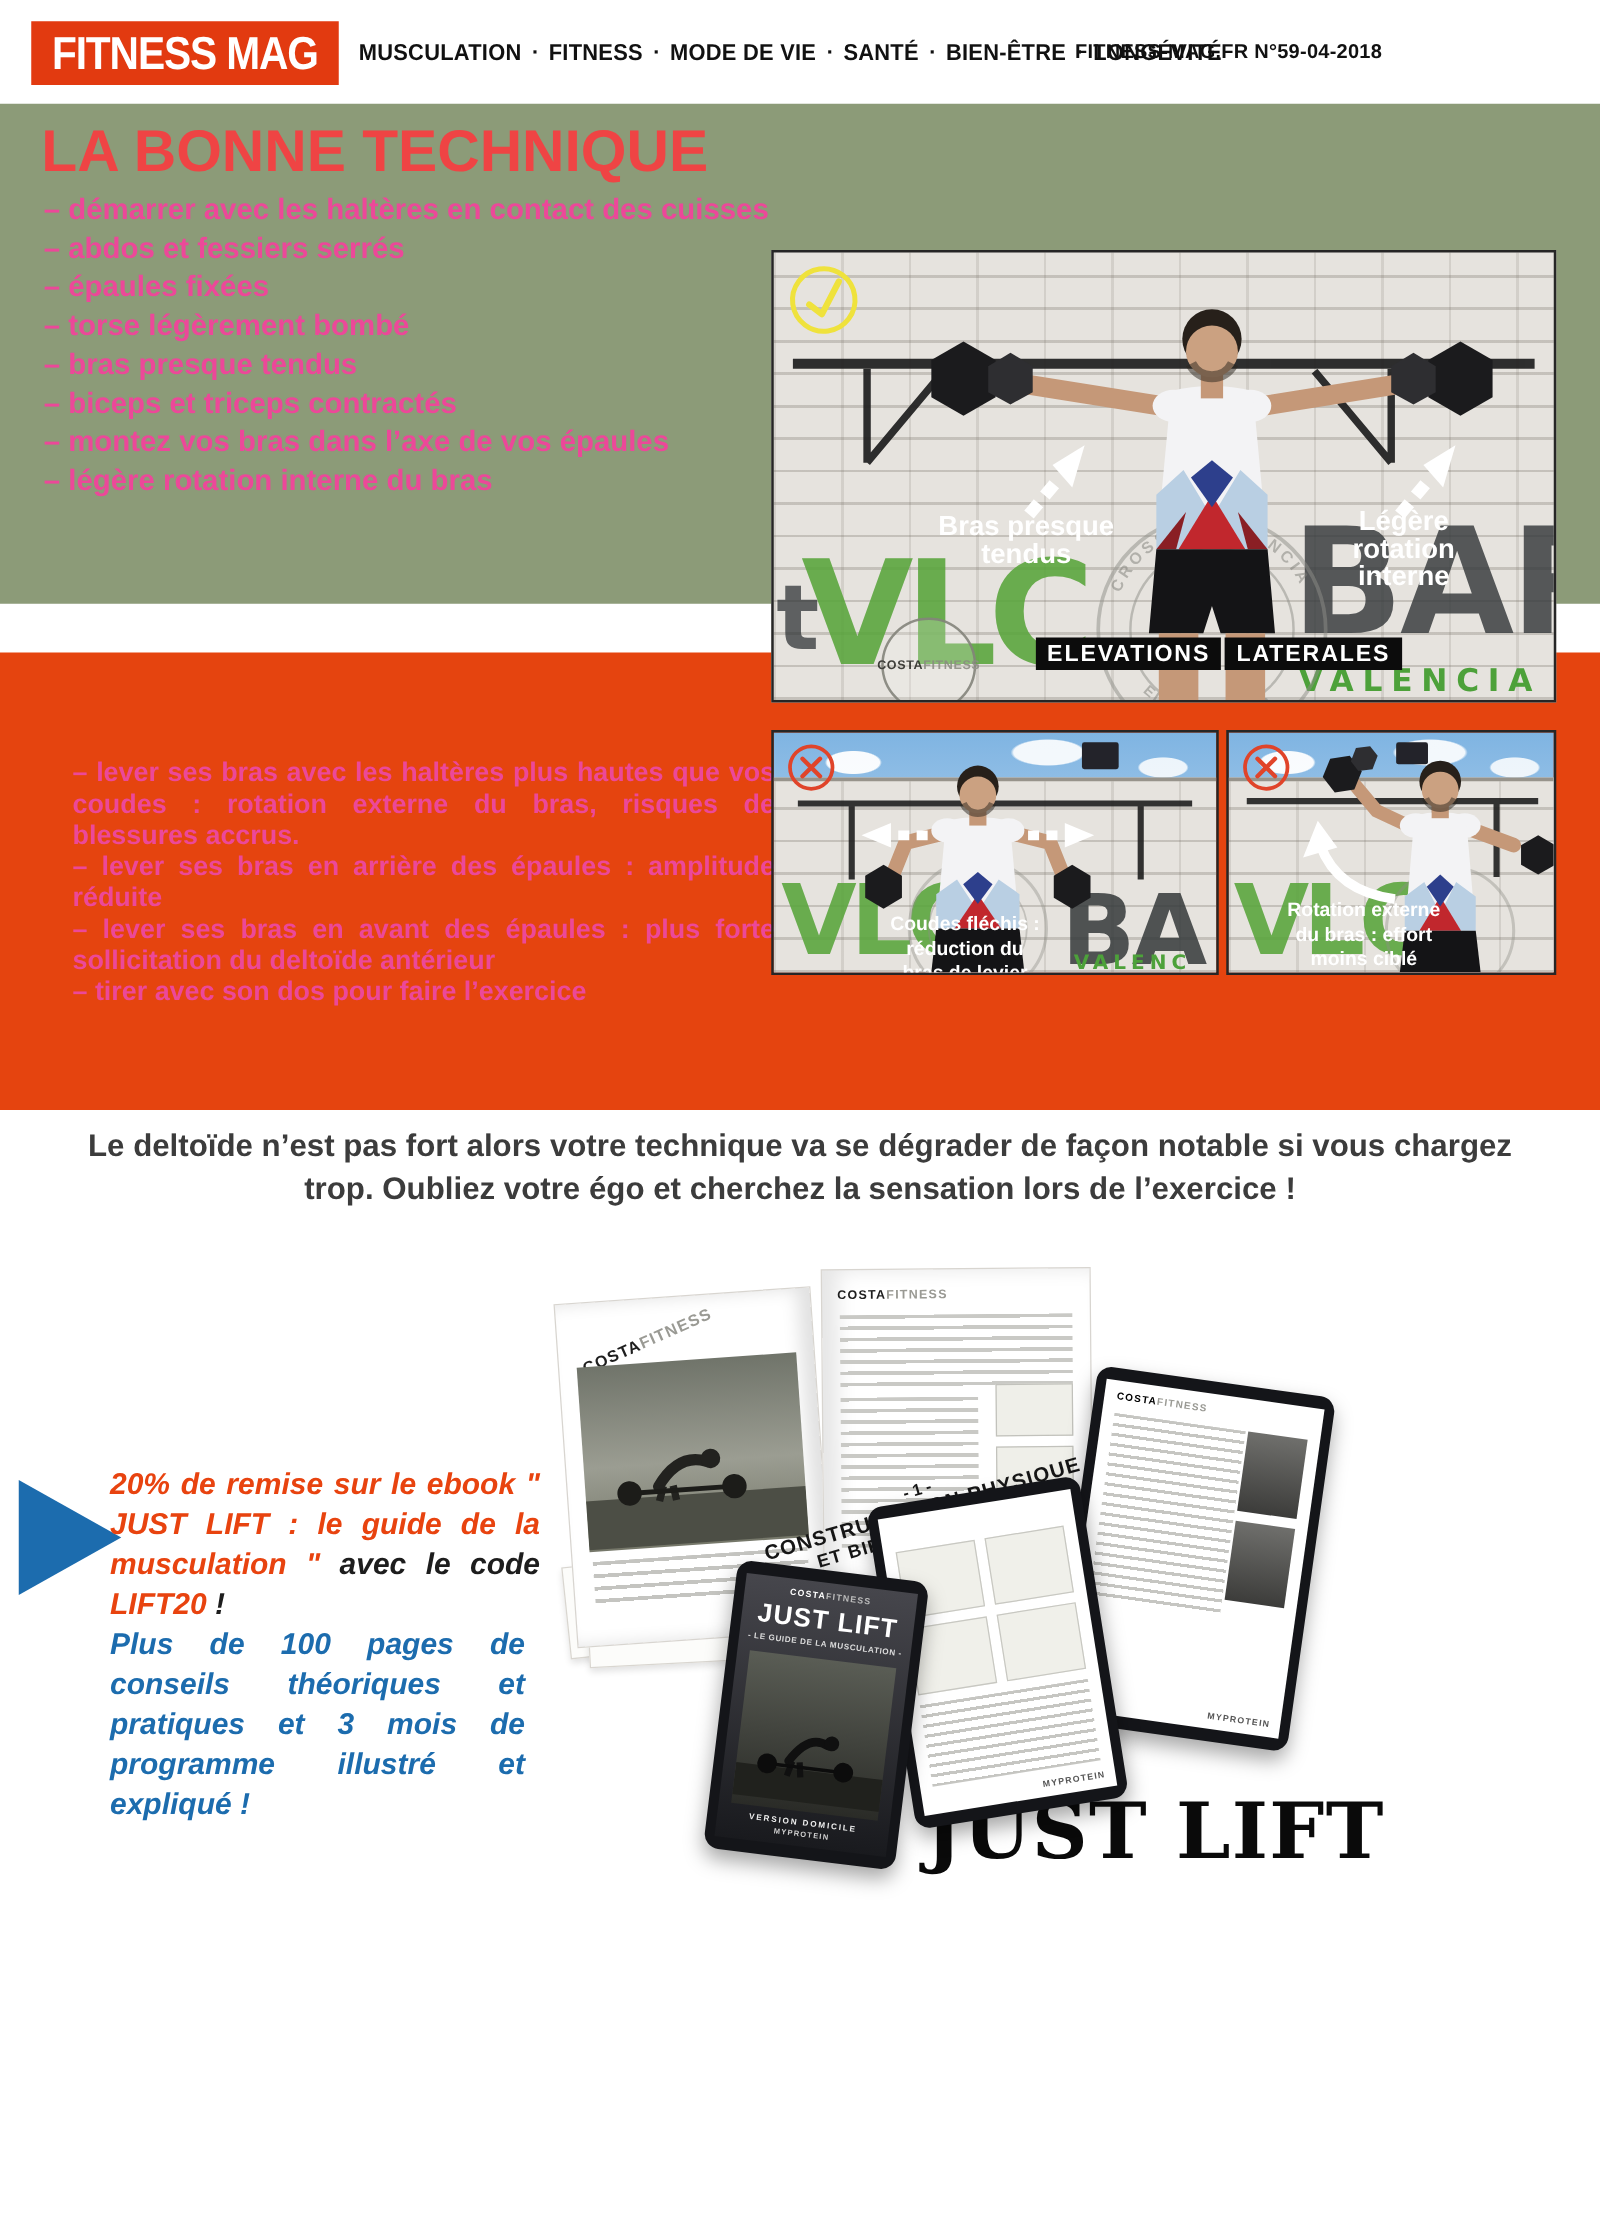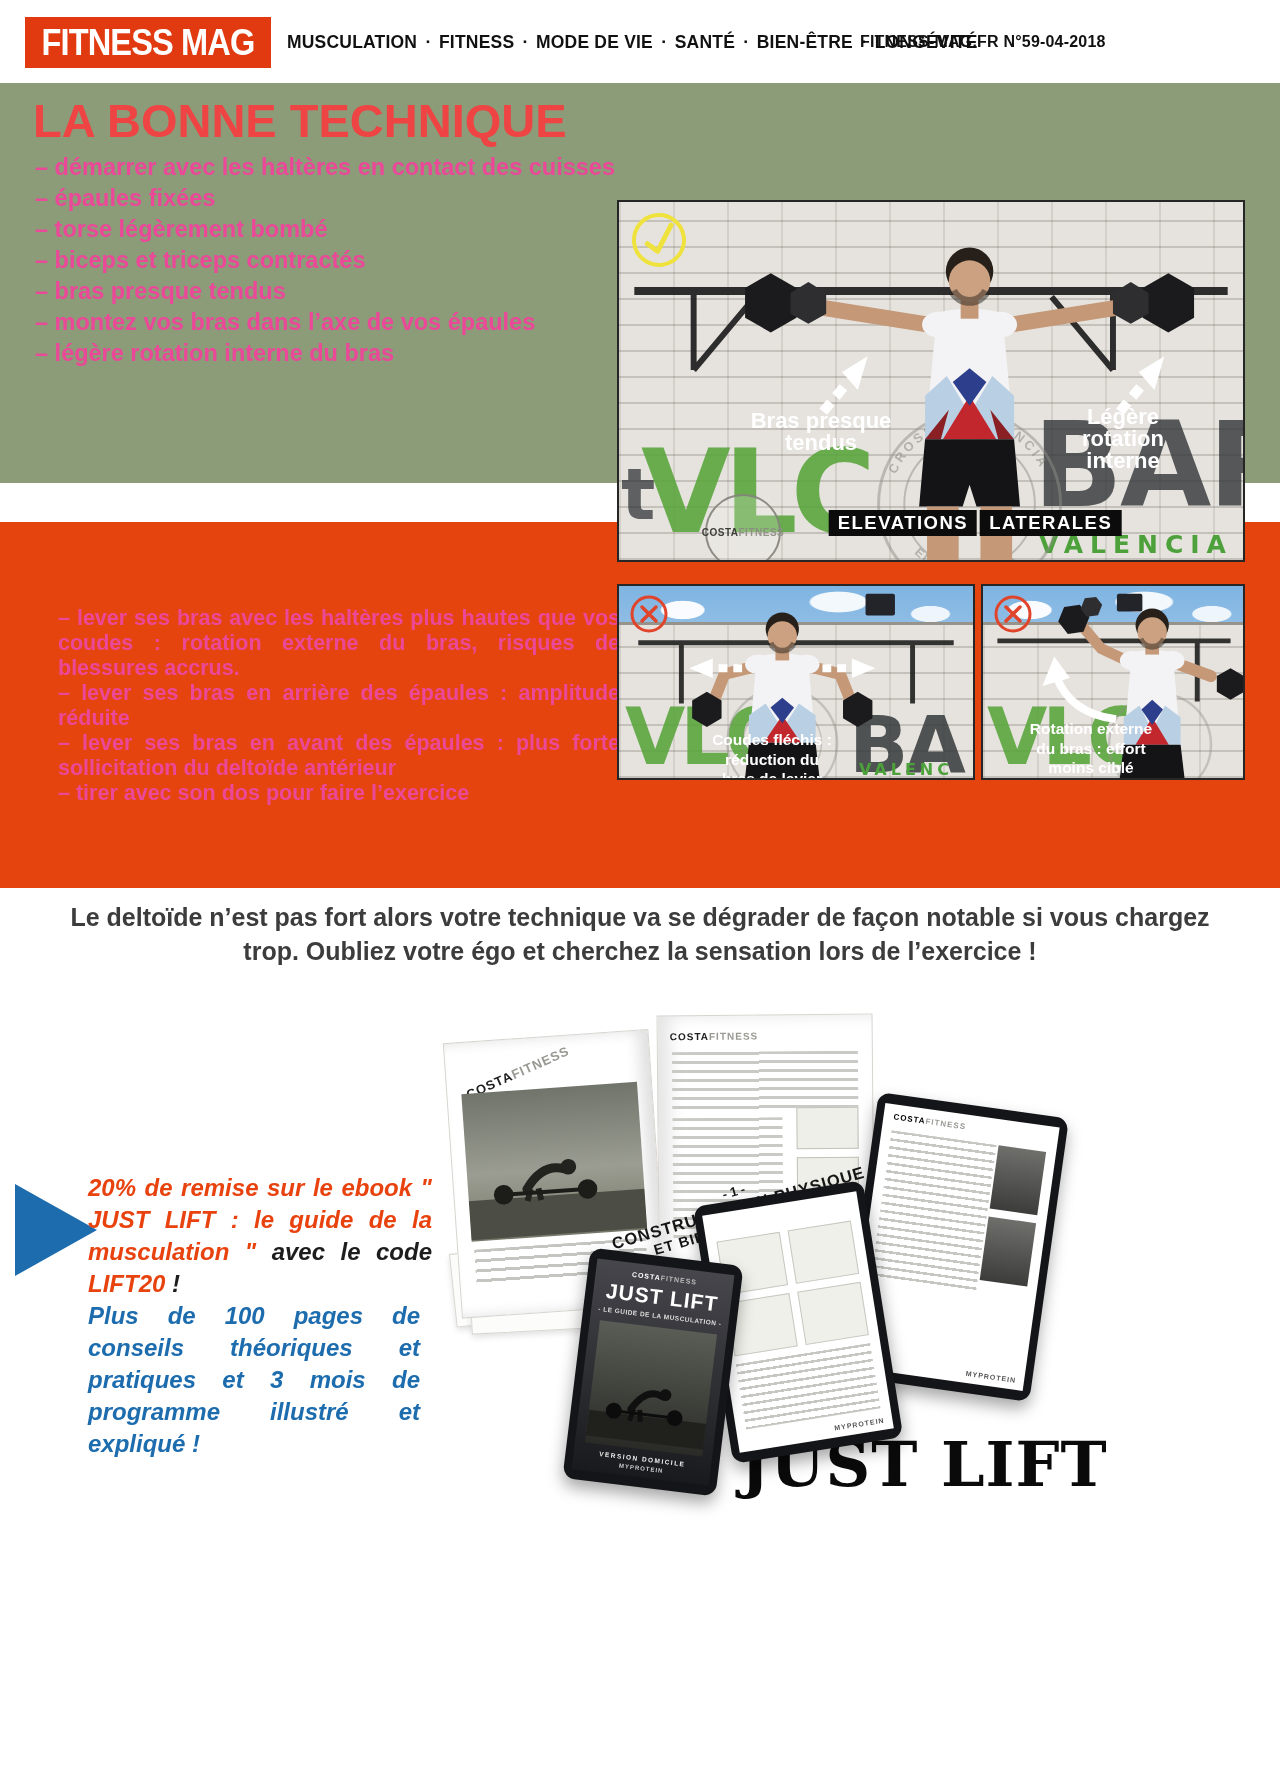--- a/index.html
+++ b/index.html
@@ -182,24 +182,25 @@
       </ul>
     <div class="issue">FITNESS-MAG.FR  N°59-04-2018</div>
   </header>
 
   <div class="band-green"></div>
   <div class="band-orange"></div>
 
   <h1 class="good-title">LA BONNE TECHNIQUE</h1>
   <ul class="tech-list good-list">
       <li>– démarrer avec les haltères en contact des cuisses</li>
+      <li>– abdos et fessiers serrés</li>
       <li>– épaules fixées</li>
       <li>– torse légèrement bombé</li>
+      <li>– bras presque tendus</li>
       <li>– biceps et triceps contractés</li>
-      <li>– bras presque tendus</li>
       <li>– montez vos bras dans l’axe de vos épaules</li>
       <li>– légère rotation interne du bras</li>
     </ul>
 
   <ul class="tech-list bad-list">
       <li>– lever ses bras avec les haltères plus hautes que vos coudes : rotation externe du bras, risques de blessures accrus.</li>
       <li>– lever ses bras en arrière des épaules : amplitude réduite</li>
       <li>– lever ses bras en avant des épaules : plus forte sollicitation du deltoïde antérieur</li>
       <li>– tirer avec son dos pour faire l’exercice</li>
     </ul>

